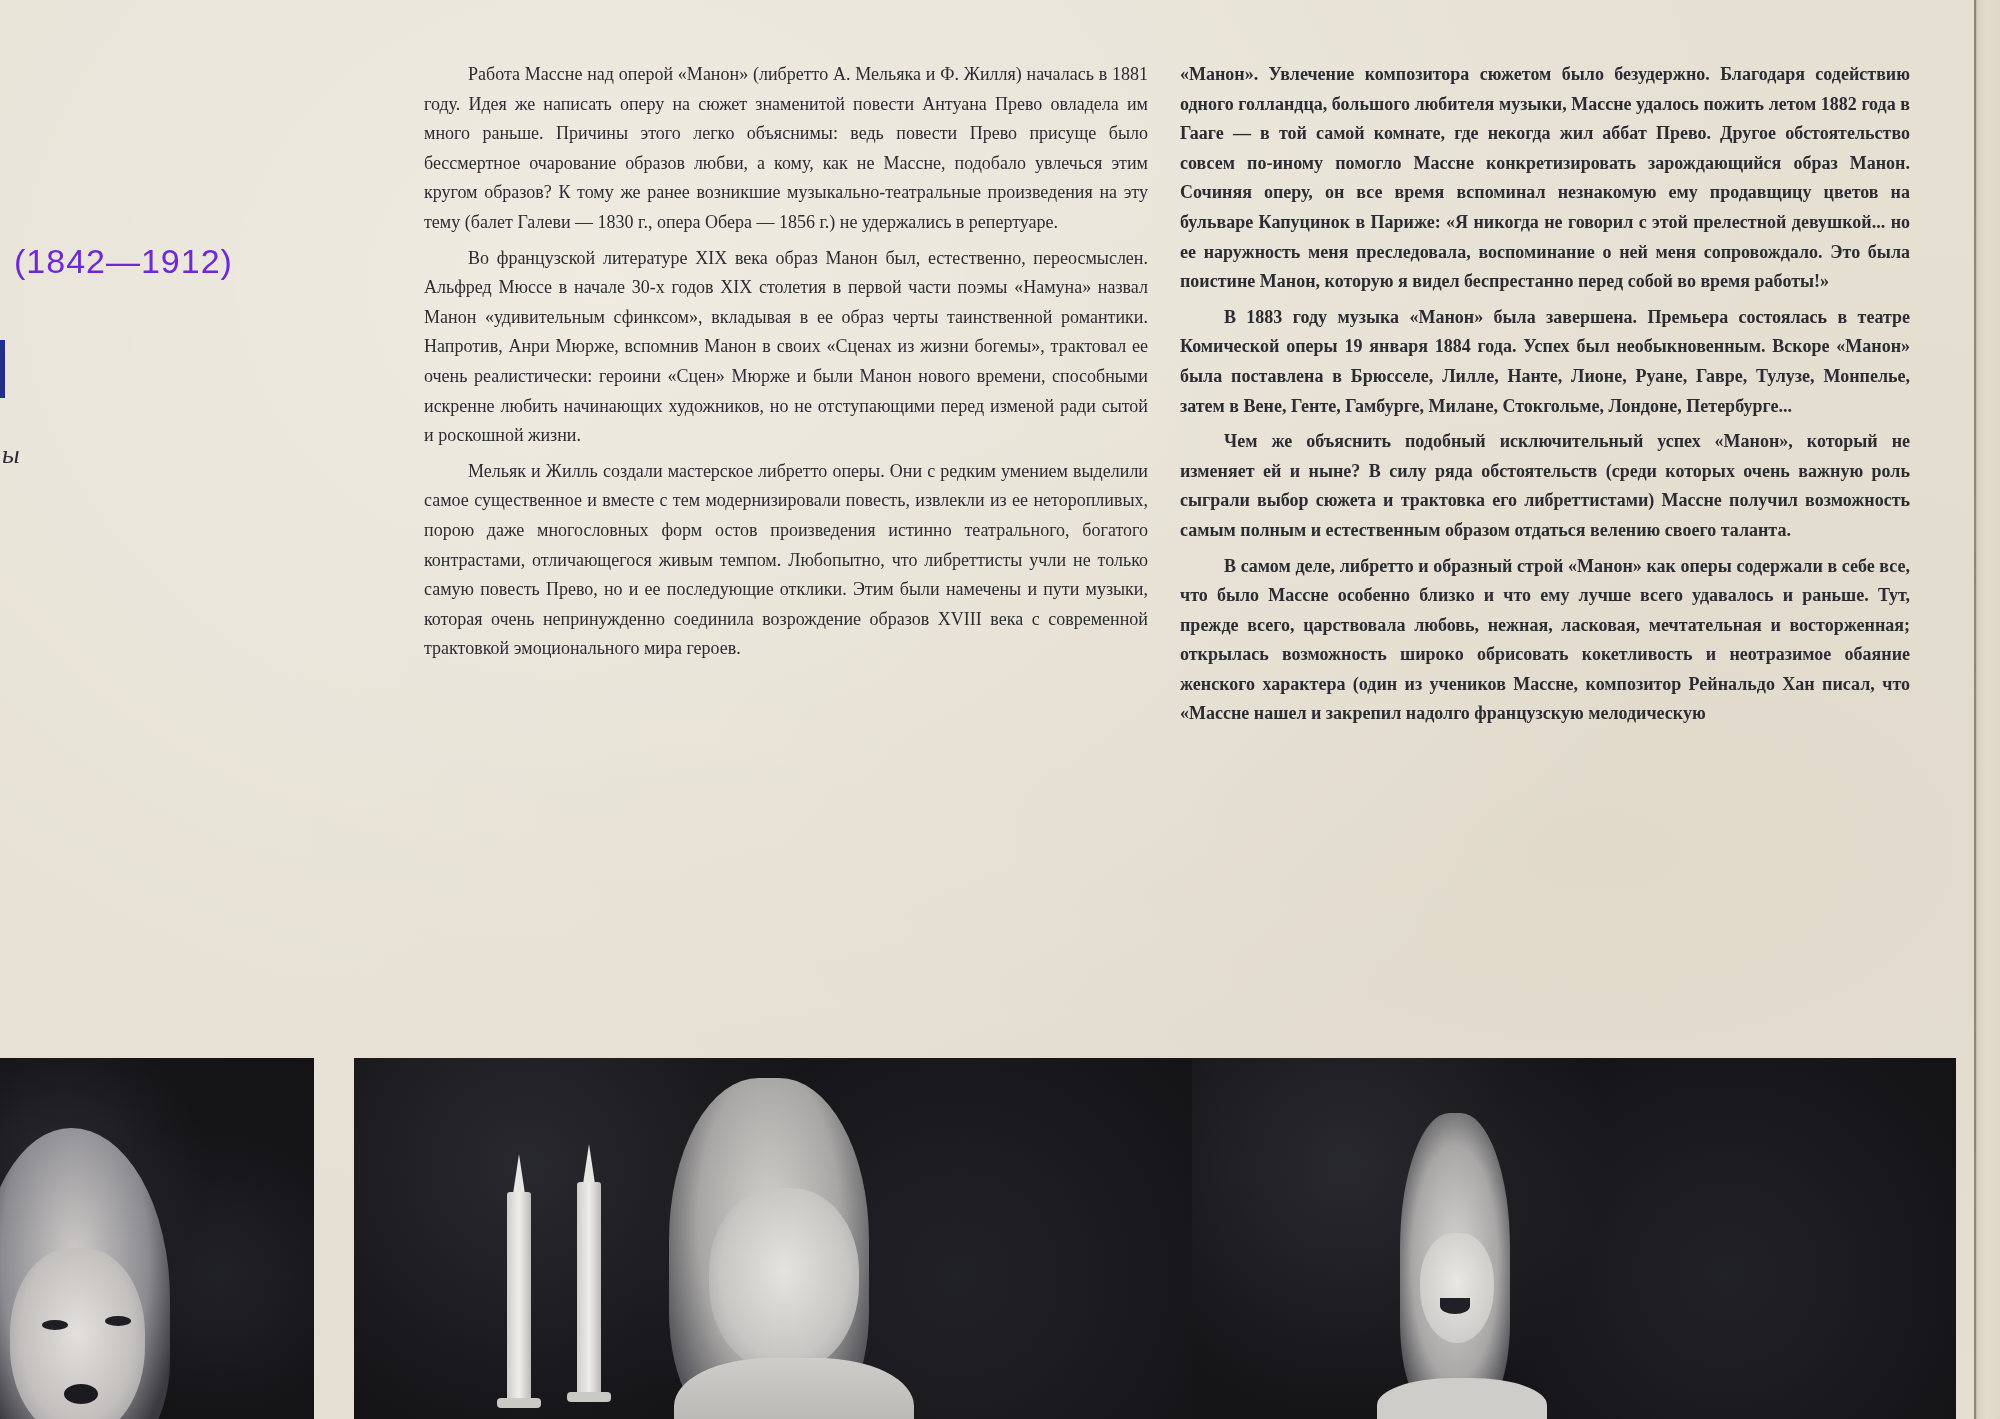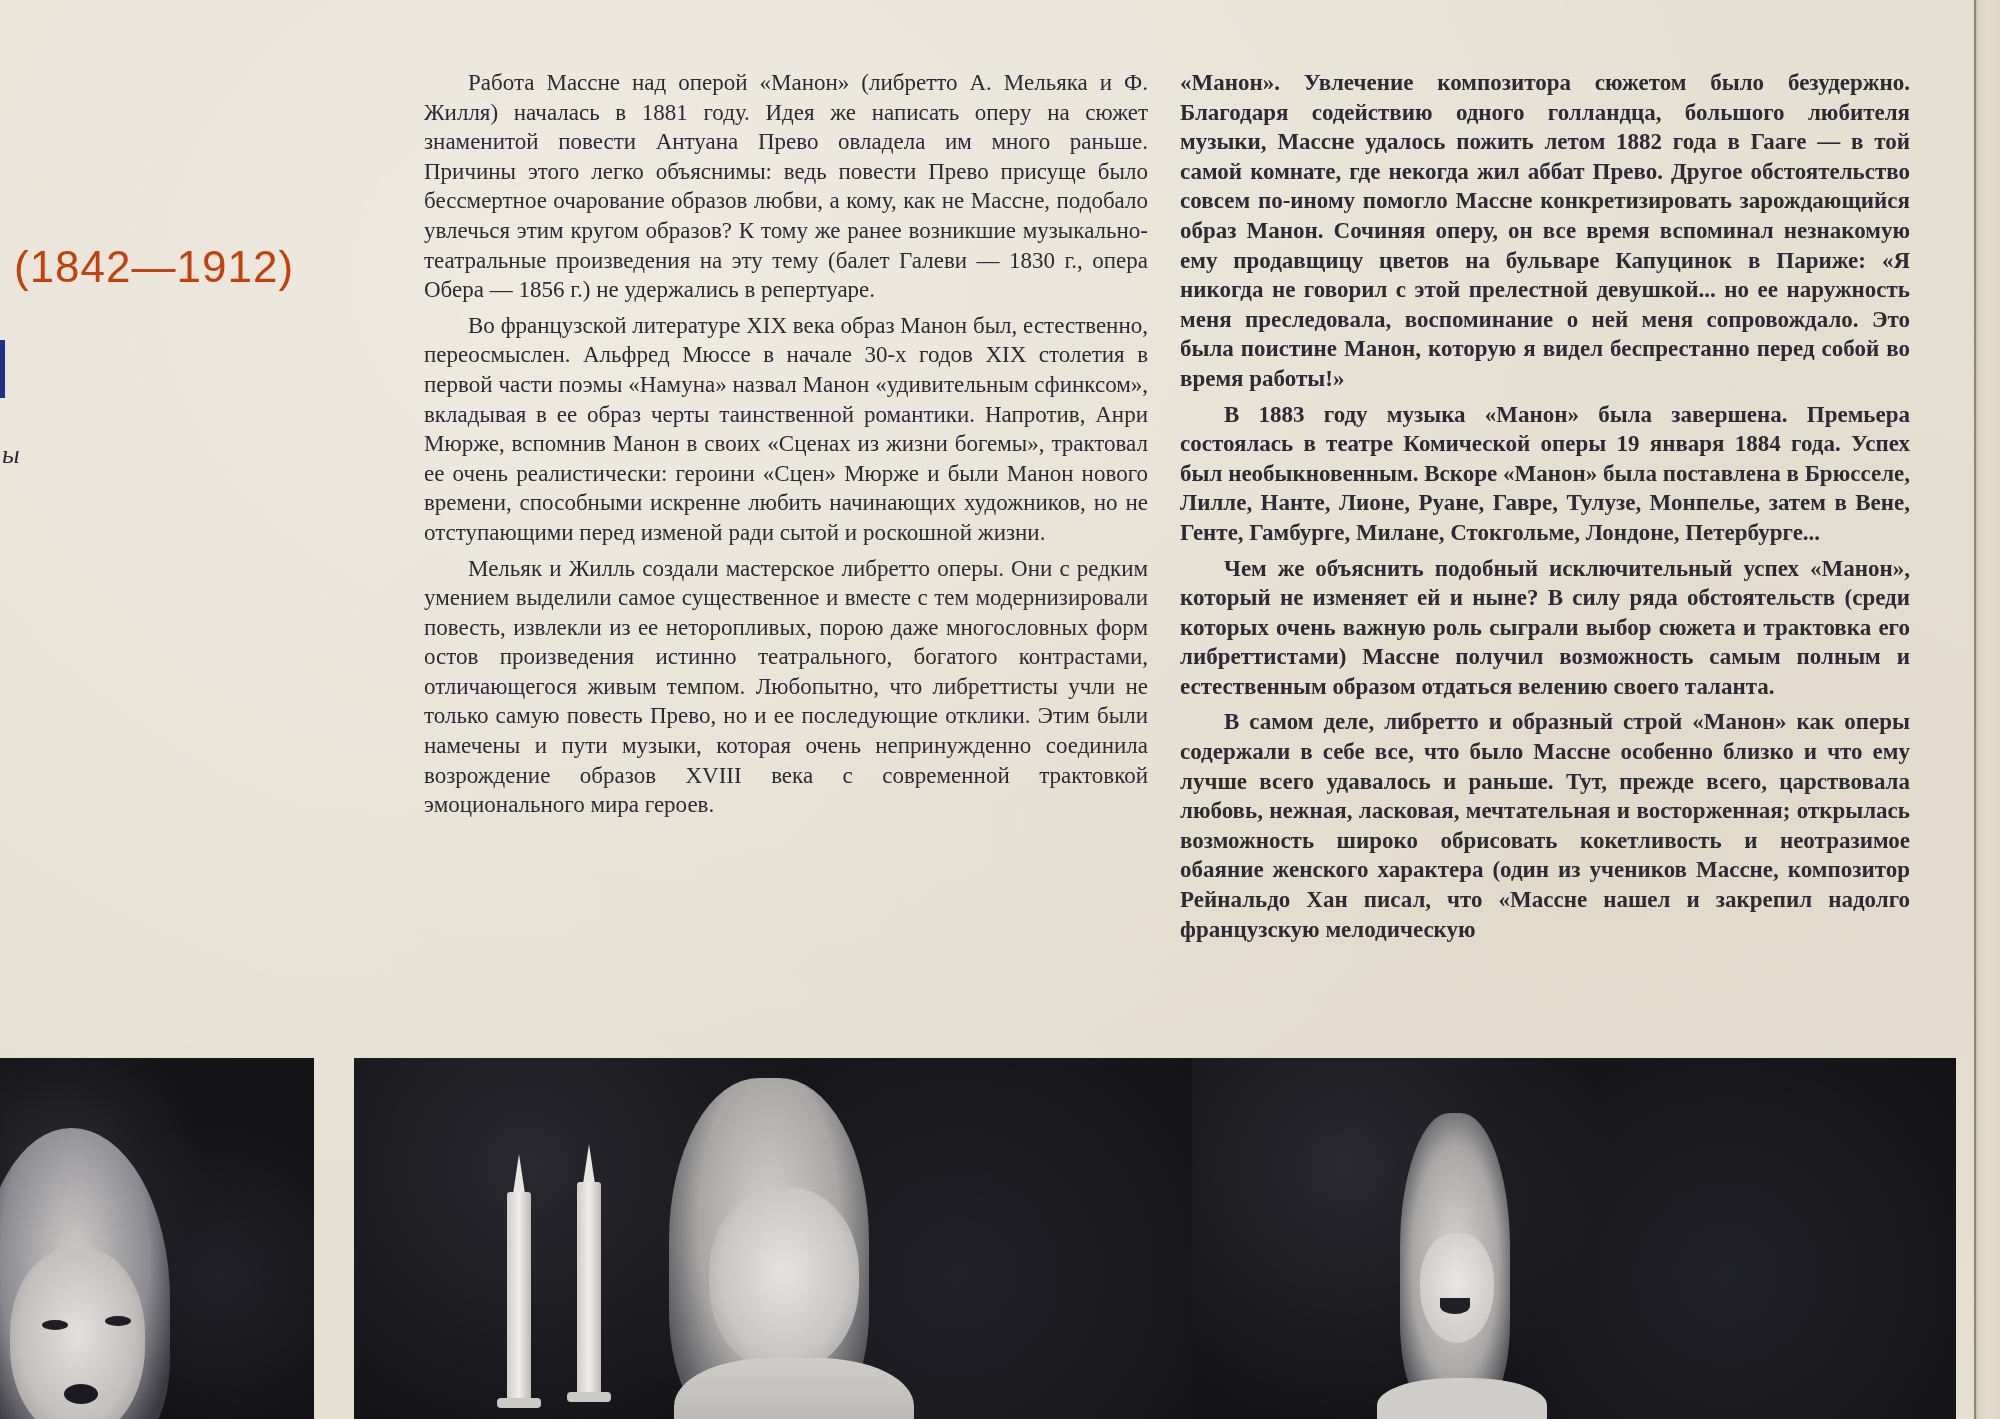--- a/index.html
+++ b/index.html
@@ -9,26 +9,26 @@
     background-image:
       radial-gradient(ellipse at 30% 20%, rgba(255,255,250,0.35), rgba(0,0,0,0) 60%),
       radial-gradient(ellipse at 80% 60%, rgba(210,200,180,0.25), rgba(0,0,0,0) 60%);
     font-family:"Liberation Serif","DejaVu Serif",serif;
     color:#2a2a30;
   }
   .page { position:absolute; left:0; top:0; width:2000px; height:1419px; }
 
   
   .dates { position:absolute; left:14px; top:242px; font-family:"Liberation Sans","DejaVu Sans",sans-serif;
-    font-size:44px; letter-spacing:1px; color:#c2410c; }
+    font-size:34px; letter-spacing:1px; color:#6d28d9; }
   .bar-fragment { position:absolute; left:0; top:340px; width:5px; height:58px; background:#1f2f8a; }
   .frag-text { position:absolute; left:2px; top:440px; font-size:26px; color:#2a2a38; font-style:italic; }
 
   
-  .col { position:absolute; top:68px; font-size:23px; line-height:29.6px; text-align:justify; color:#2b2b33; }
+  .col { position:absolute; top:60px; font-size:18px; line-height:29.6px; text-align:justify; color:#2b2b33; }
   .col-mid { left:424px; width:724px; }
   .col-right { left:1180px; width:730px;font-weight:bold; }
   .col p { margin:0 0 6px 0; text-indent:44px; hyphens:manual; }
   .col p.noindent { text-indent:0; }
 
   
   .edge { position:absolute; left:1975px; top:0; width:25px; height:1419px;
     background:linear-gradient(90deg,#b7ae9c 0,#d9d2c2 3px,#e4ddcf 12px,#ddd5c5 25px); }
   .edge-line { position:absolute; left:1974px; top:0; width:2px; height:1419px; background:#8f8676; }
 

